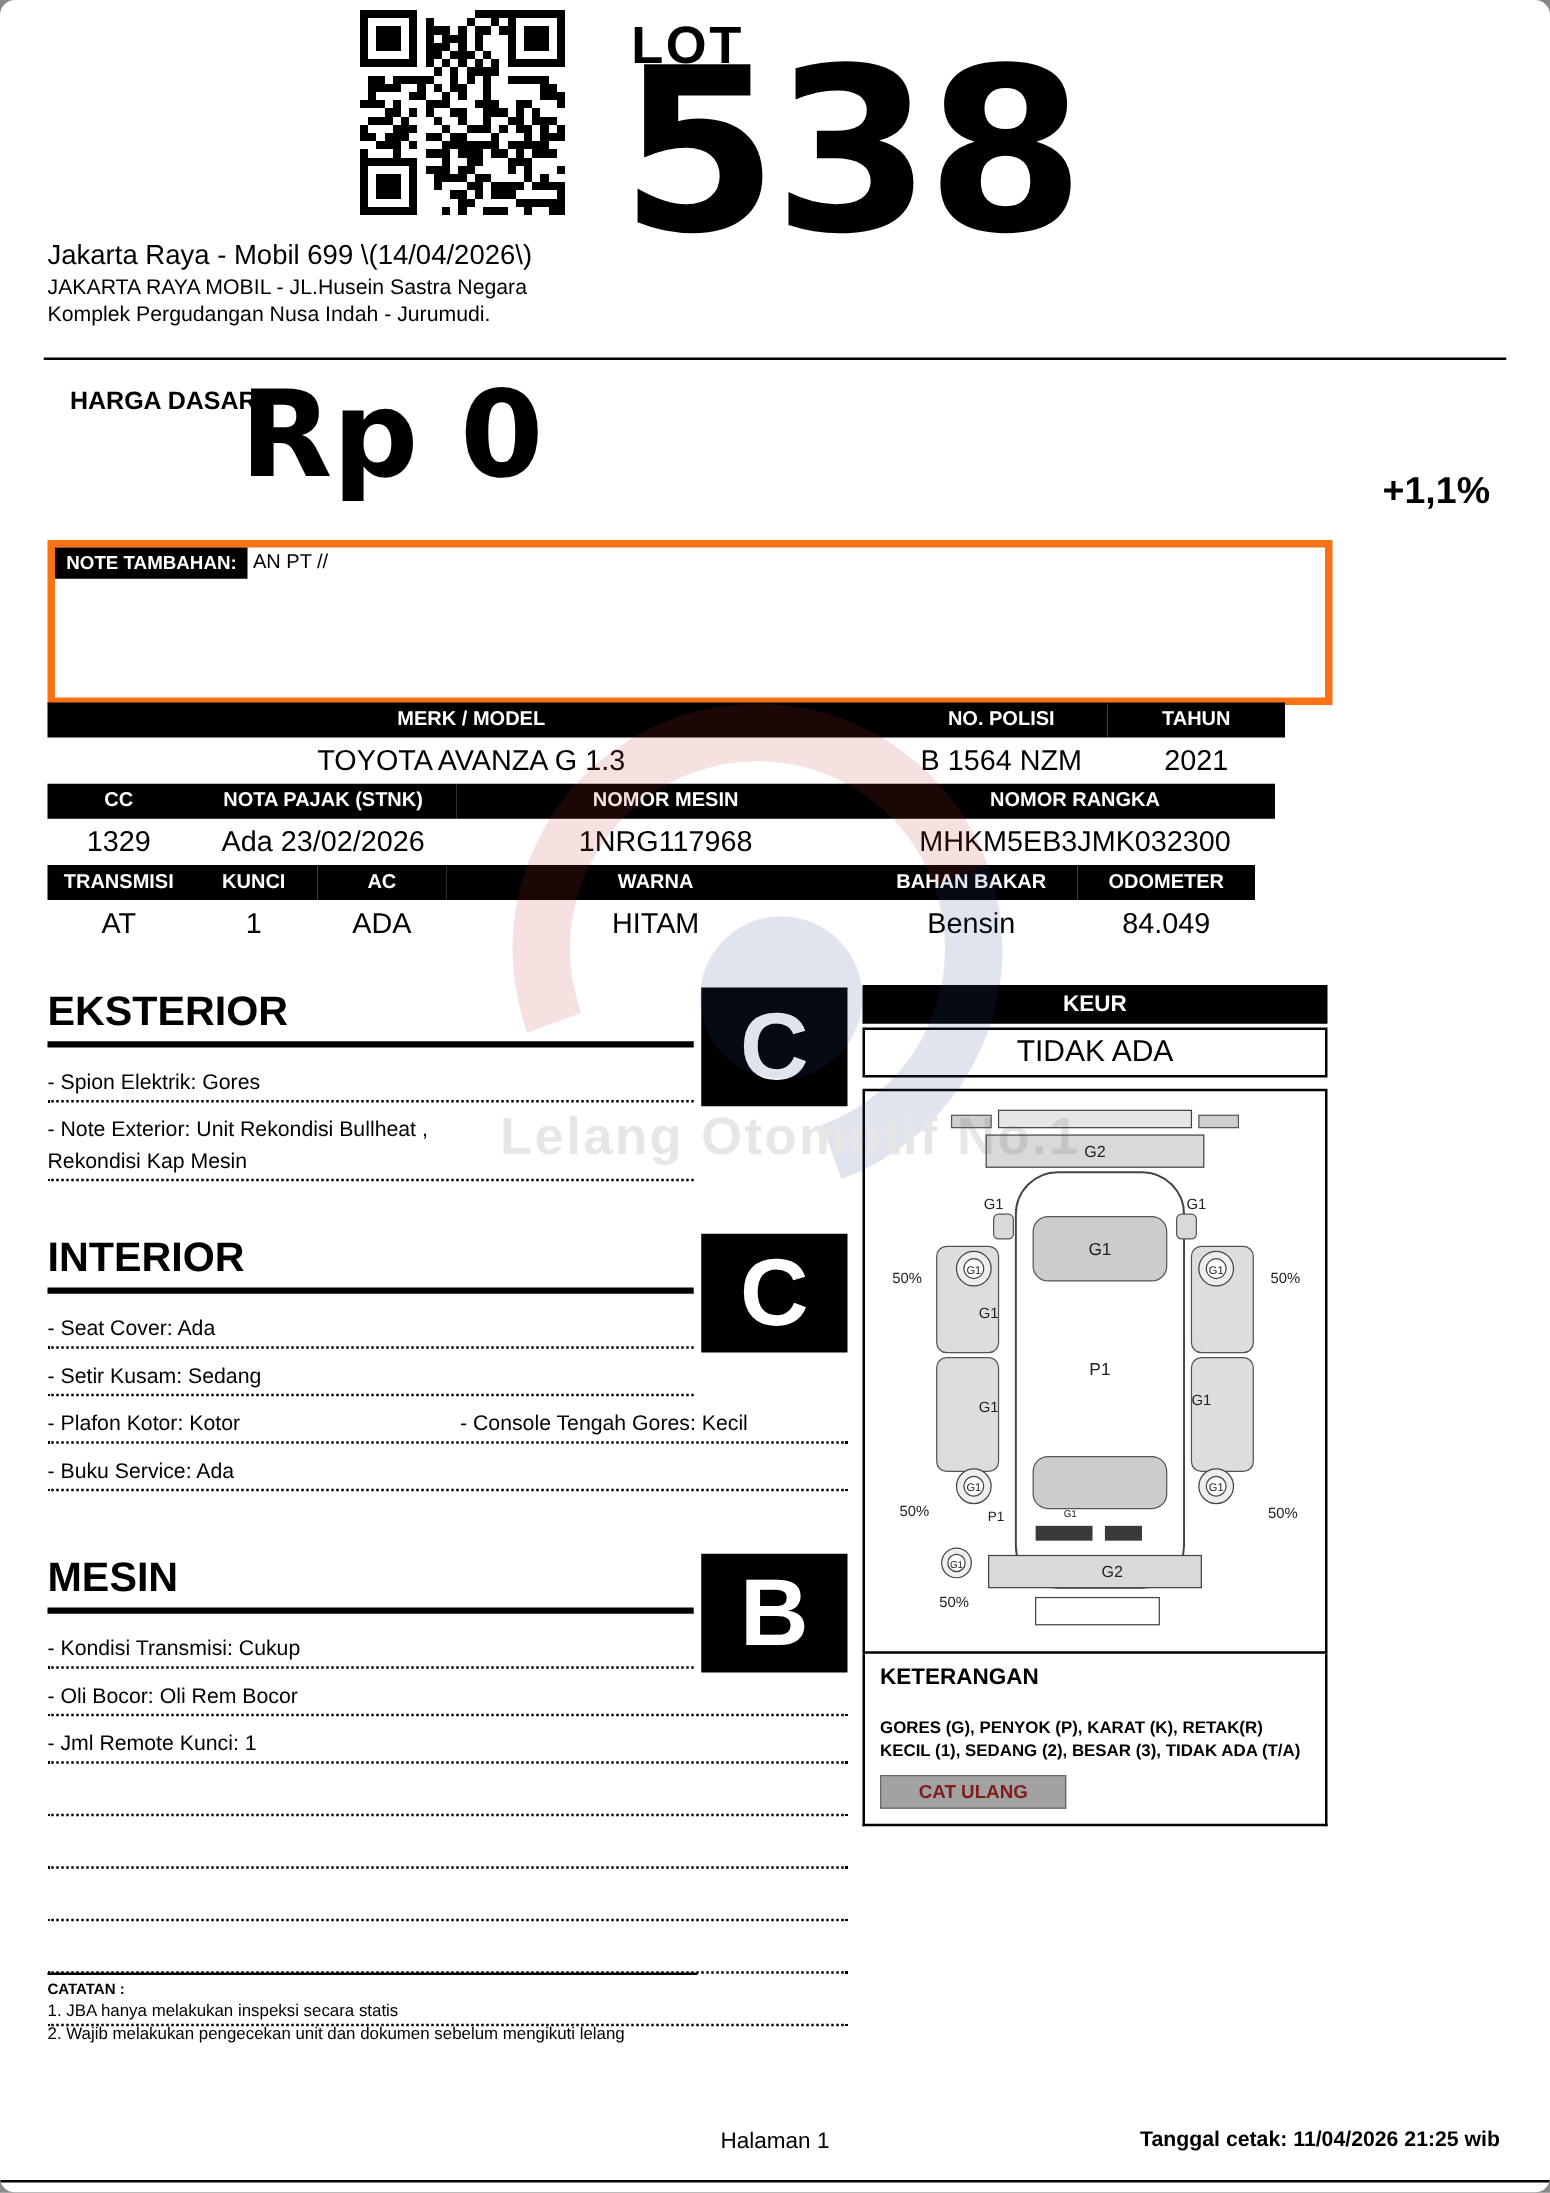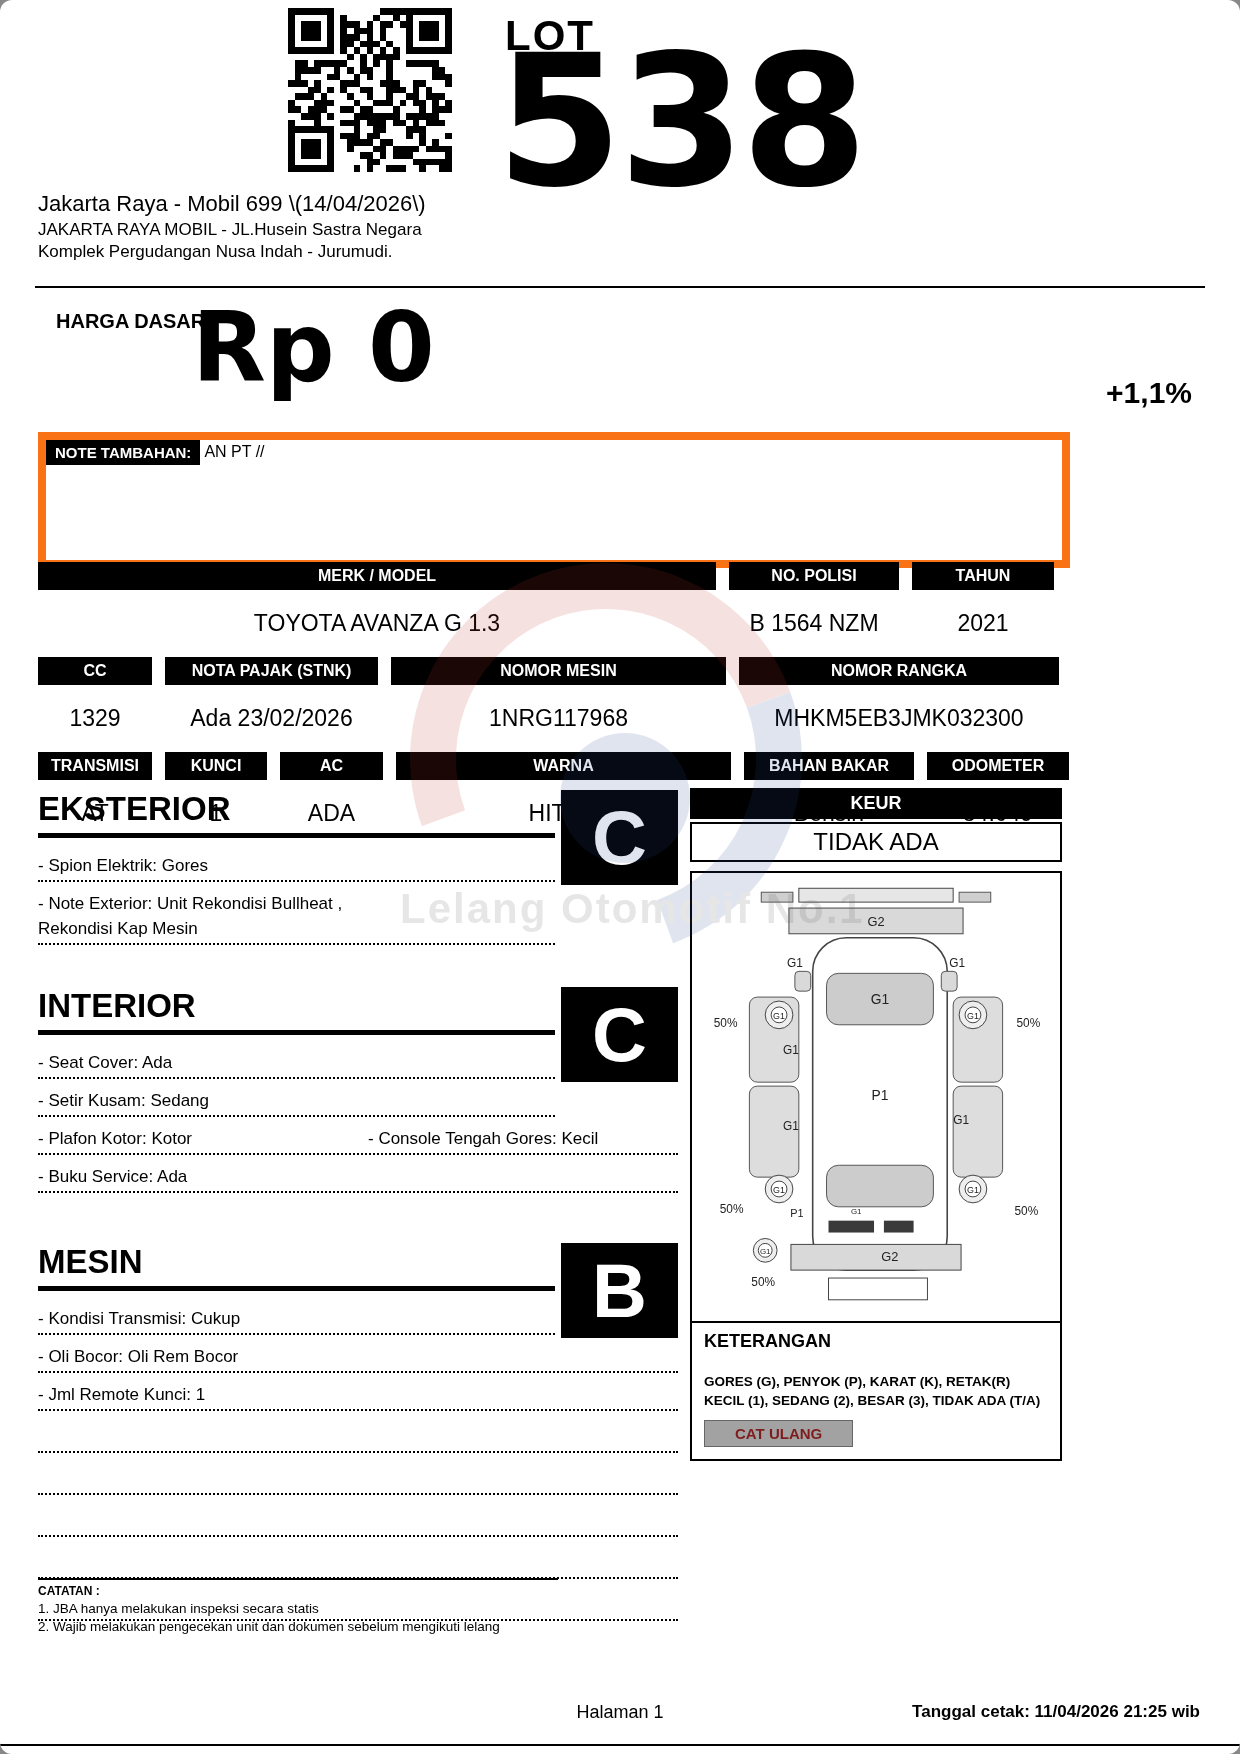--- a/index.html
+++ b/index.html
@@ -17,28 +17,28 @@
   .addr{font-size:17px;}
   .rule{position:absolute;left:35px;top:286px;width:1170px;border-top:2px solid #000;}
 
   
   .price-label{position:absolute;left:56px;top:310px;font-size:20px;font-weight:bold;}
   .price-value{position:absolute;left:192px;top:296px;font-family:"DejaVu Sans",sans-serif;
                font-size:96px;font-weight:bold;line-height:1.1;}
   .price-percent{position:absolute;right:48px;top:376px;font-size:30px;font-weight:bold;}
 
   
-  .note-box{position:absolute;left:38px;top:432px;width:1016px;height:120px;border:8px solid #f97316;}
+  .note-box{position:absolute;left:38px;top:432px;width:1016px;height:120px;border:6px solid #f97316;}
   .note-label{display:inline-block;background:#000;color:#fff;font-weight:bold;font-size:15px;
               padding:4px 9px;vertical-align:top;}
   .note-text{font-size:16px;padding-left:4px;vertical-align:top;display:inline-block;margin-top:3px;}
 
   
   .vtable{position:absolute;left:38px;top:562px;width:1006px;}
-  .trow{display:grid;gap:13px;margin-bottom:15px;}
+  .trow{display:grid;gap:0;margin-bottom:0;}
   .trow.r1{grid-template-columns:678px 170px 142px;}
   .trow.r2{grid-template-columns:114px 213px 335px 320px;}
   .trow.r3{grid-template-columns:114px 102px 103px 335px 170px 142px;}
   .th{background:#000;color:#fff;font-weight:bold;font-size:16px;text-align:center;padding:5px 0;}
   .td{font-size:23px;text-align:center;padding:5px 0;white-space:nowrap;}
 
   
   .leftcol{position:absolute;left:38px;top:790px;width:640px;}
   .sec{position:relative;}
   .sec-head{width:517px;font-size:33px;font-weight:bold;border-bottom:5px solid #000;

